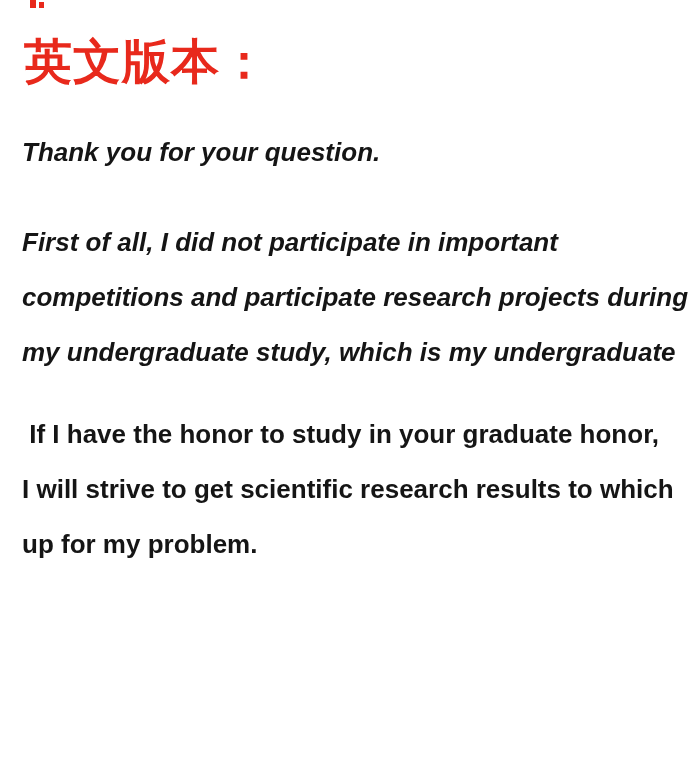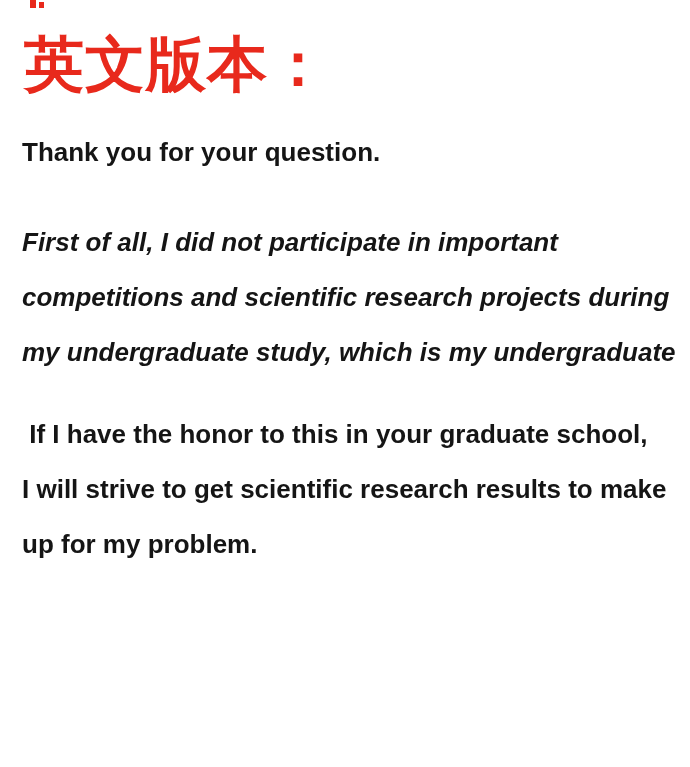--- a/index.html
+++ b/index.html
@@ -29,38 +29,39 @@
   }
   .top-fragment span {
     display: block;
     background: #e8291c;
   }
   .top-fragment .stub-a { width: 6px; height: 8px; }
   .top-fragment .stub-b { width: 5px; height: 6px; margin-top: 2px; }
 
   .heading {
     color: #e8291c;
-    font-size: 60px;
+    font-size: 48px;
     line-height: 58px;
     font-weight: bold;
     margin: 36px 0 0 2px;
     letter-spacing: 1px;
     white-space: pre;
+    font-family: Liberation Mono, monospace;
   }
   .para {
     color: #151515;
     font-size: 26px;
     font-weight: bold;
     margin: 0;
   }
   .para .line {
     line-height: 55px;
     white-space: pre;
   }
-  .para-1 { margin-top: 31px; }
+  .para-1 { margin-top: 31px; font-style: italic; }
   .para-2 { margin-top: 35px; font-style: italic; }
   .para-3 { margin-top: 27px; }
 </style>
 </head>
 <body>
 
 <div class="top-fragment">
   <span class="stub-a"></span>
   <span class="stub-b"></span>
 </div>
@@ -68,23 +69,23 @@
 <div class="content">
 
   <h1 class="heading">英文版本：</h1>
 
   <div class="para para-1">
     <div class="line">Thank you for your question.</div>
   </div>
 
   <div class="para para-2">
     <div class="line">First of all, I did not participate in important</div>
-    <div class="line">competitions and scientific research projects during</div>
+    <div class="line">competitions and participate research projects during</div>
     <div class="line">my undergraduate study, which is my undergraduate</div>
   </div>
 
   <div class="para para-3">
-    <div class="line"> If I have the honor to this in your graduate school,</div>
-    <div class="line">I will strive to get scientific research results to make</div>
+    <div class="line"> If I have the honor to study in your graduate honor,</div>
+    <div class="line">I will strive to get scientific research results to which</div>
     <div class="line">up for my problem.</div>
   </div>
 
 </div>
 
 </body></html>

